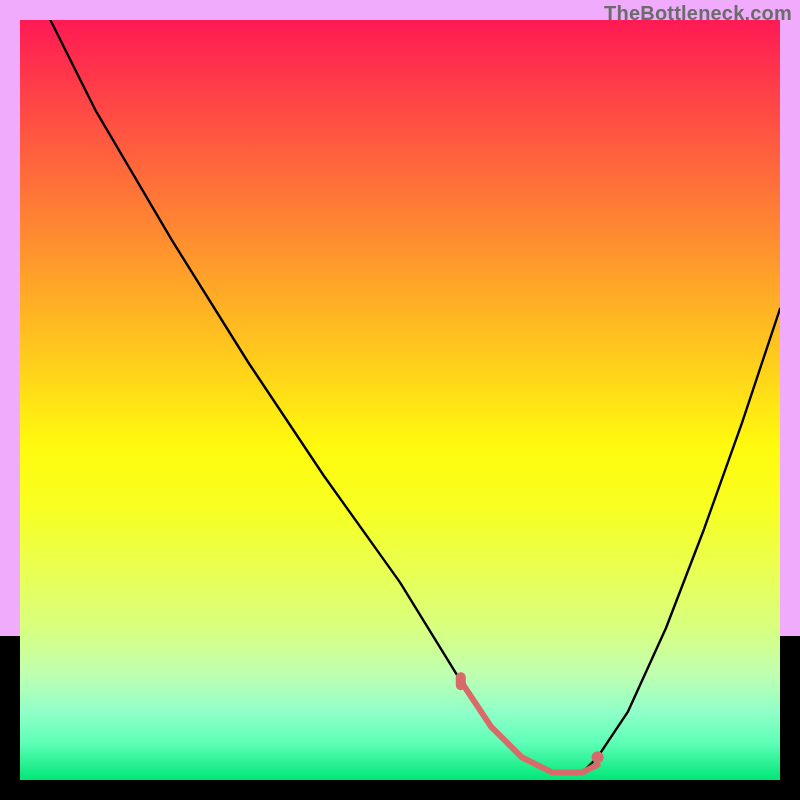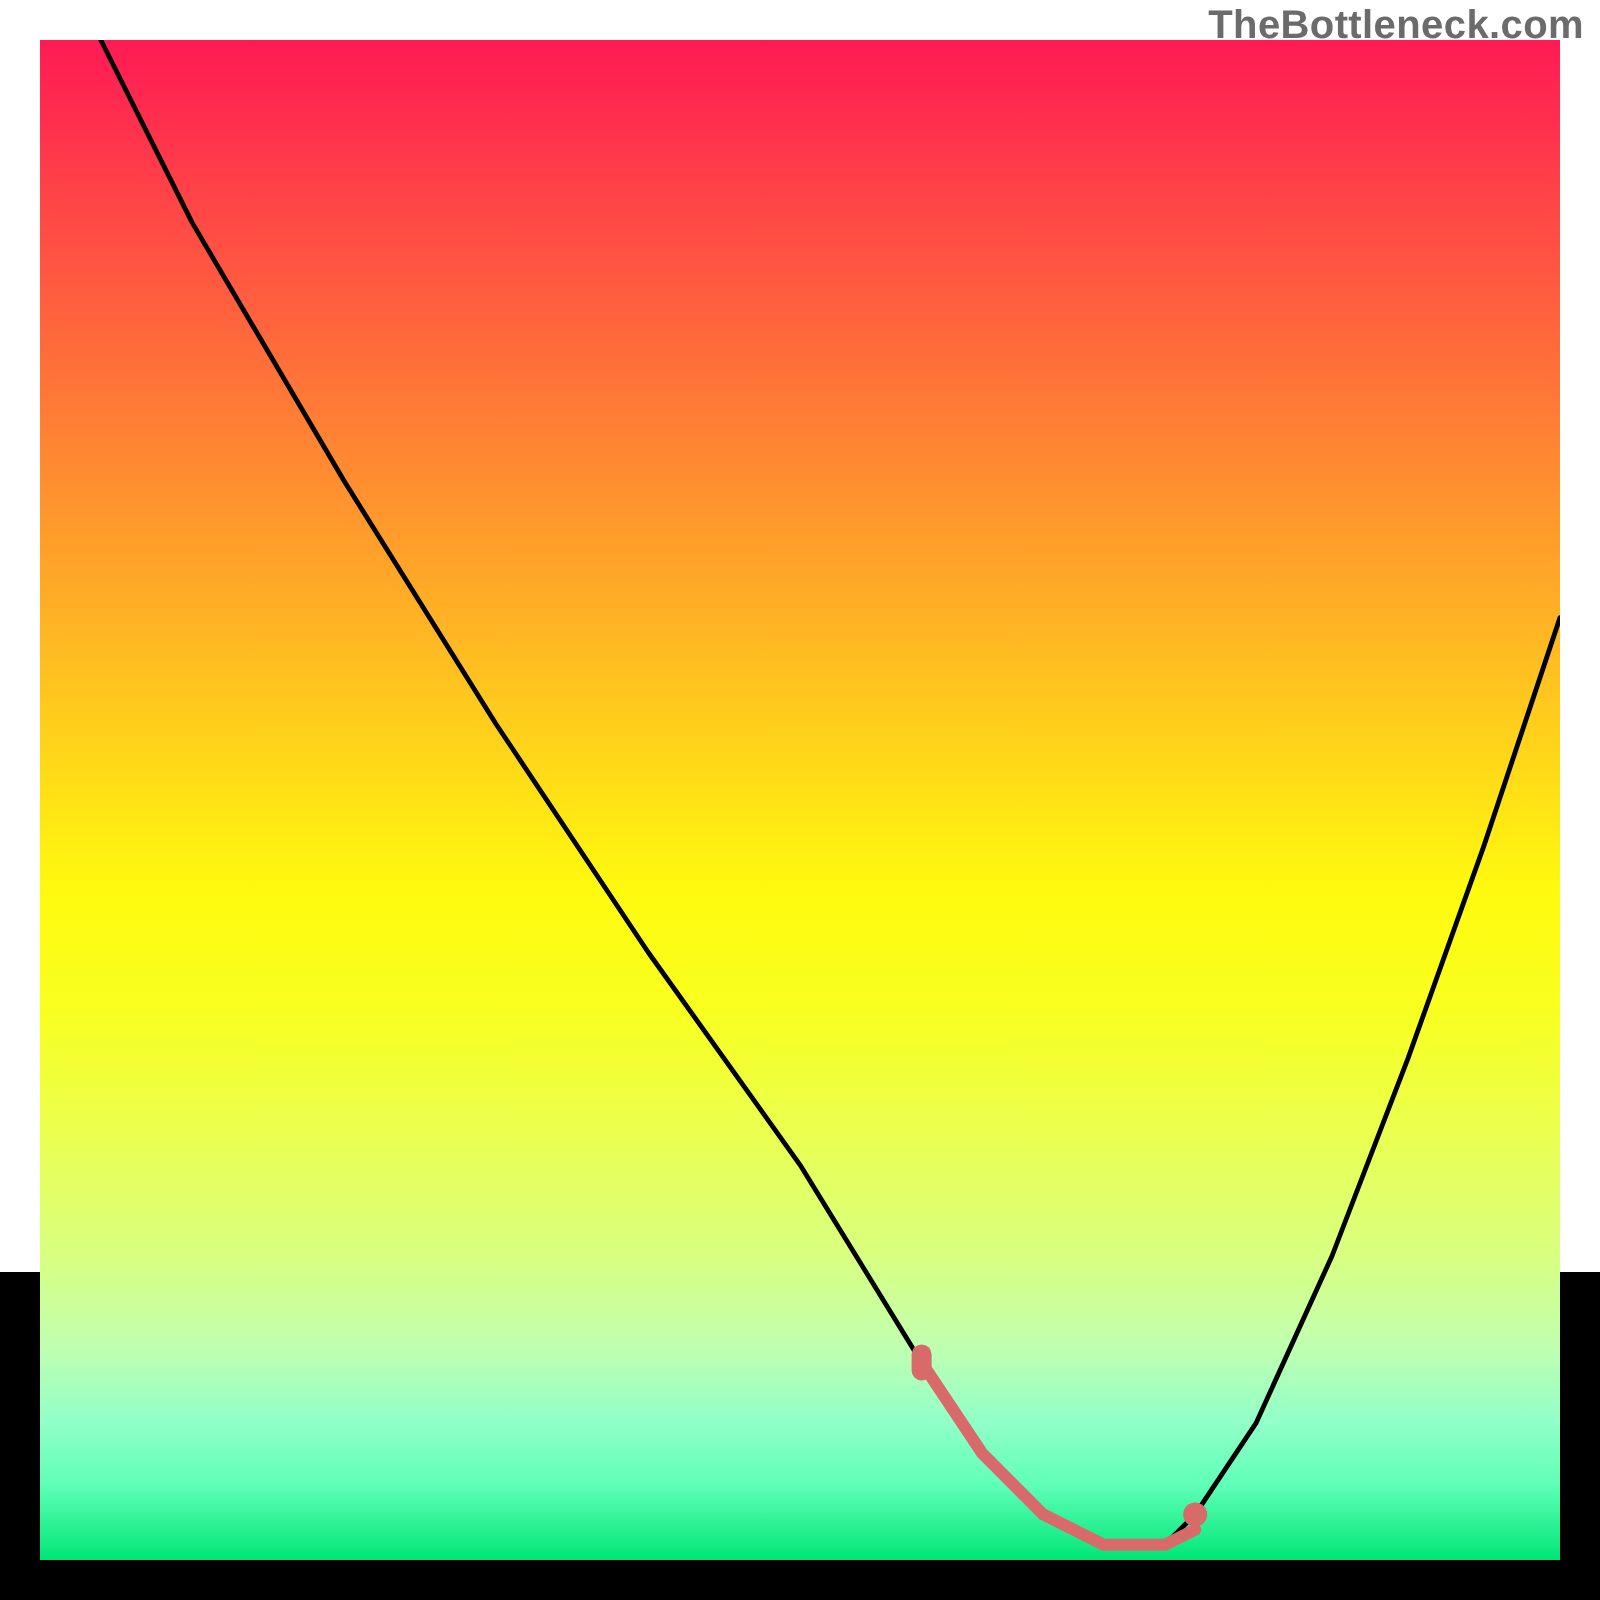--- a/index.html
+++ b/index.html
@@ -1,21 +1,21 @@
 <!DOCTYPE html>
 <html><head>
 <meta charset="utf-8">
 <style>
   * { margin: 0; padding: 0; box-sizing: border-box; }
   html, body { width: 800px; height: 800px; overflow: hidden; background: #000; }
   .chart-container {
     position: relative;
     width: 800px;
     height: 636px;
-    background: #ffffff;
+    background: #f0abfc;
   }
   .plot-area {
     position: absolute;
     left: 20px;
     top: 20px;
     width: 760px;
     height: 760px;
     background: linear-gradient(to bottom,
       #ff1a54 0%,
       #ff3a4a 8%,

